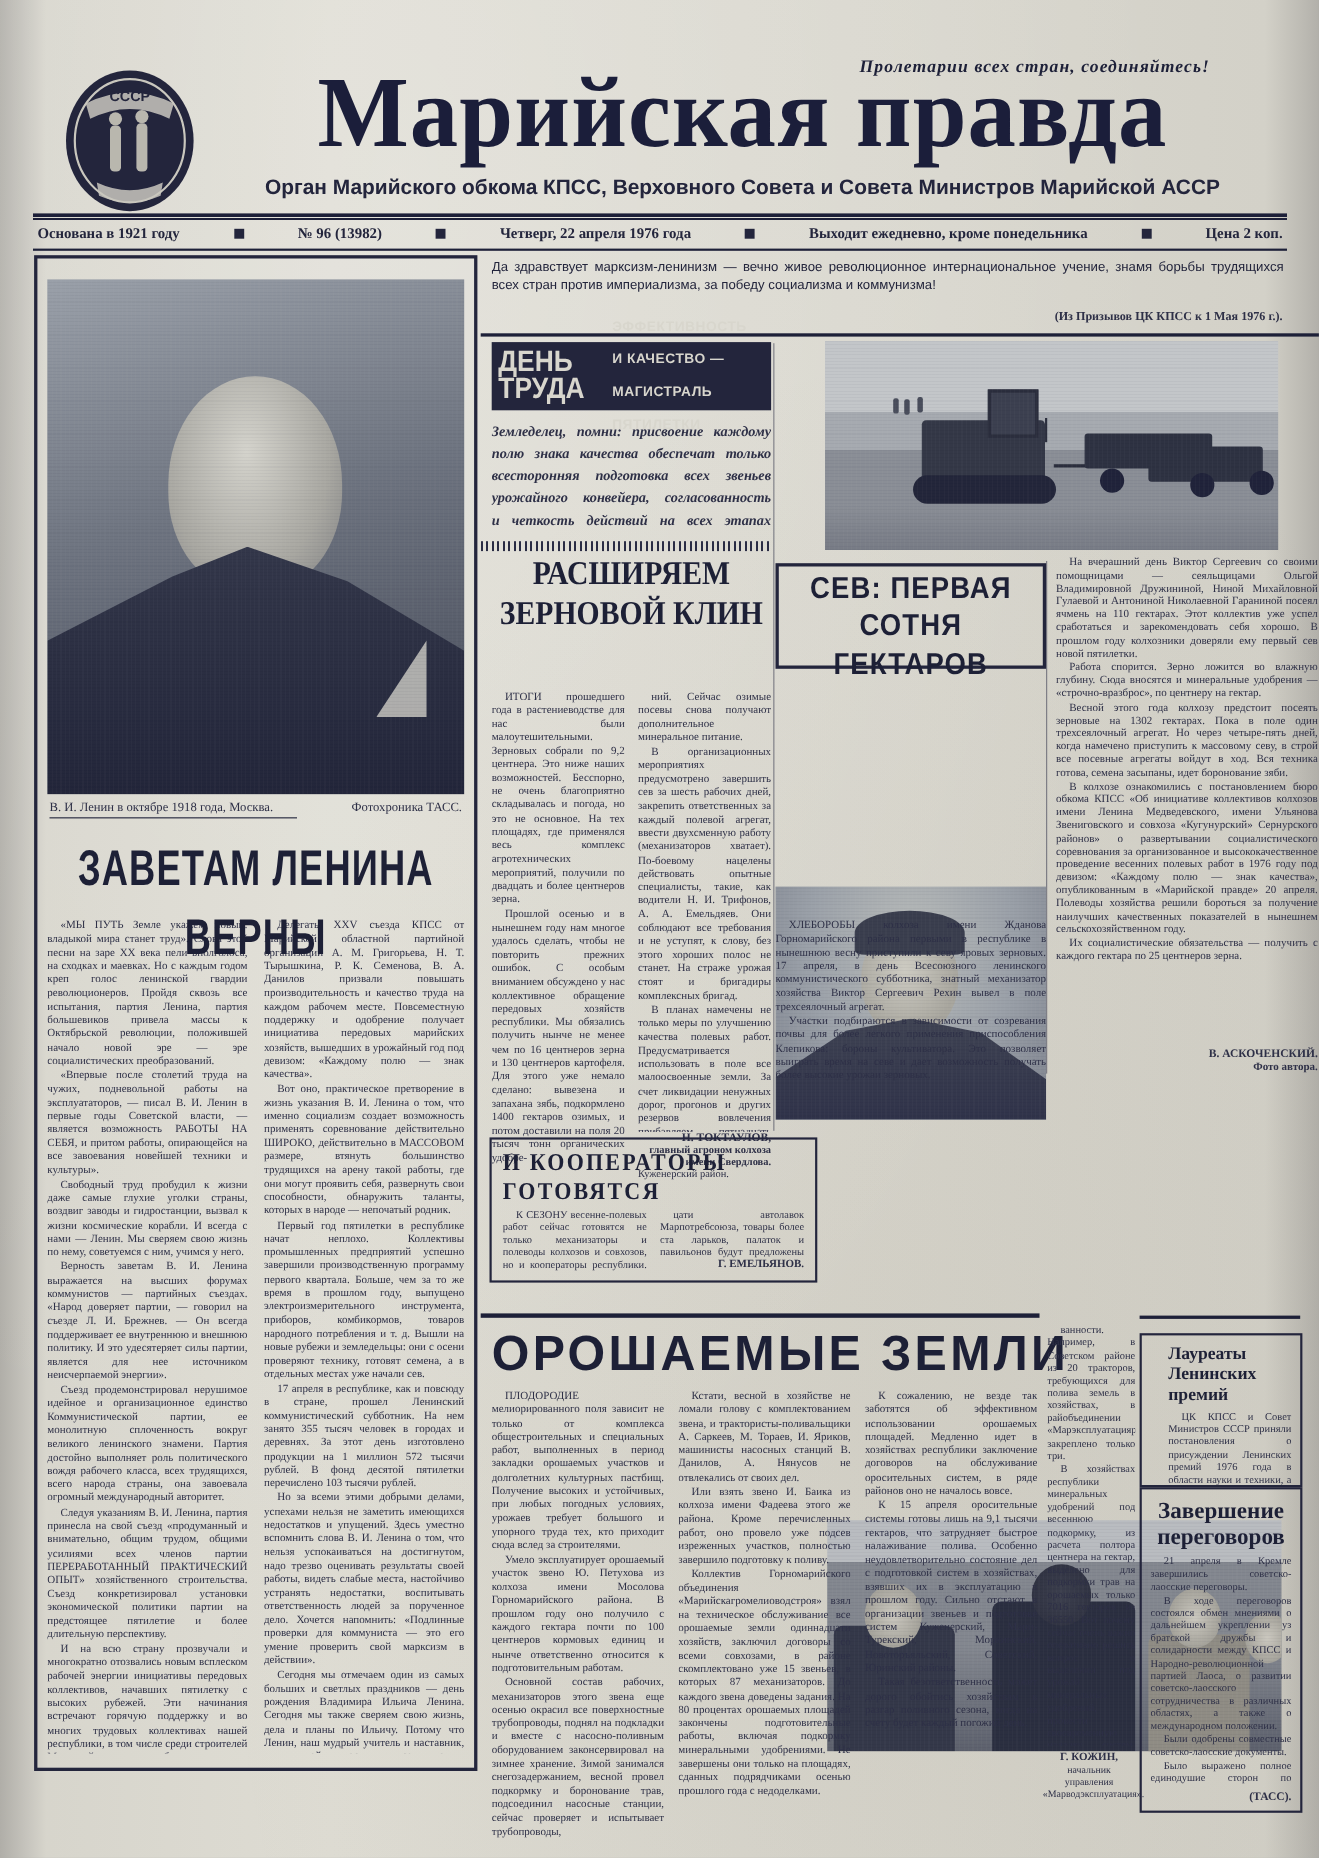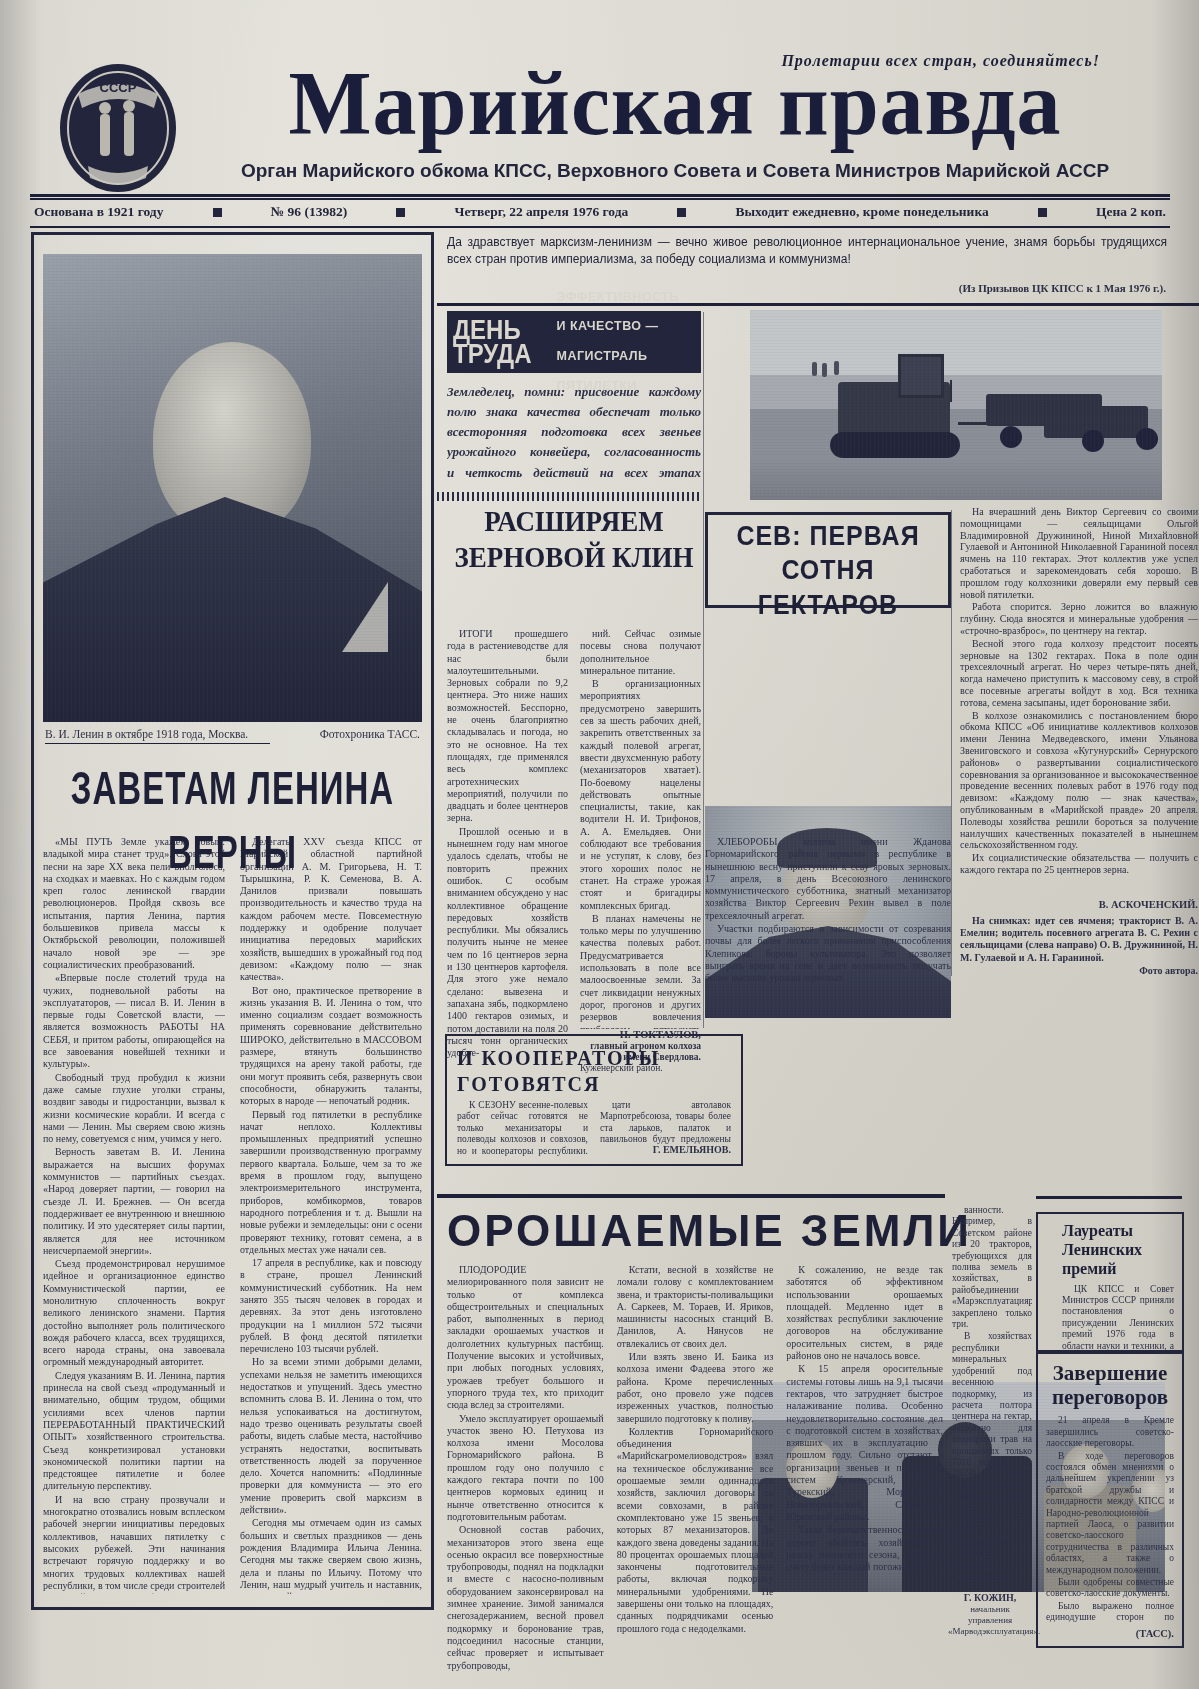--- a/index.html
+++ b/index.html
@@ -266,23 +266,20 @@
 
   <div class="abs flexcol" style="left:960px;top:506px;width:238px;height:470px;">
     <div class="txt fill" style="line-height:11.8px;">
         <p class="para">На вчерашний день Виктор Сергеевич со своими помощницами — сеяльщицами Ольгой Владимировной Дружининой, Ниной Михайловной Гулаевой и Антониной Николаевной Гараниной посеял ячмень на 110 гектарах. Этот коллектив уже успел сработаться и зарекомендовать себя хорошо. В прошлом году колхозники доверяли ему первый сев новой пятилетки.</p>
         <p class="para">Работа спорится. Зерно ложится во влажную глубину. Сюда вносятся и минеральные удобрения — «строчно-вразброс», по центнеру на гектар.</p>
         <p class="para">Весной этого года колхозу предстоит посеять зерновые на 1302 гектарах. Пока в поле один трехсеялочный агрегат. Но через четыре-пять дней, когда намечено приступить к массовому севу, в строй все посевные агрегаты войдут в ход. Вся техника готова, семена засыпаны, идет боронование зяби.</p>
         <p class="para">В колхозе ознакомились с постановлением бюро обкома КПСС «Об инициативе коллективов колхозов имени Ленина Медведевского, имени Ульянова Звениговского и совхоза «Кугунурский» Сернурского районов» о развертывании социалистического соревнования за организованное и высококачественное проведение весенних полевых работ в 1976 году под девизом: «Каждому полю — знак качества», опубликованным в «Марийской правде» 20 апреля. Полеводы хозяйства решили бороться за получение наилучших качественных показателей в нынешнем сельскохозяйственном году.</p>
         <p class="para">Их социалистические обязательства — получить с каждого гектара по 25 центнеров зерна.</p>
       </div>
     <div class="byline">В. АСКОЧЕНСКИЙ.</div>
-    <div class="txt caption-bold" style="margin-top:4px;">
-        <p class="para">На снимках: идет сев ячменя; тракторист В. А. Емелин; водитель посевного агрегата В. С. Рехин с сеяльщицами (слева направо) О. В. Дружининой, Н. М. Гулаевой и А. Н. Гараниной.</p>
-      </div>
     <div class="photo-credit">Фото автора.</div>
   </div>
 
   <div class="abs photo ph-group" style="left:752px;top:980px;width:413px;height:210px;">
     <div class="g-body" style="left:6px;top:96px;width:110px;height:114px;"></div>
     <div class="g-head" style="left:34px;top:58px;width:52px;height:58px;"></div>
     <div class="g-body" style="left:150px;top:74px;width:130px;height:136px;background:#2b2f40;"></div>
     <div class="g-head" style="left:186px;top:40px;width:54px;height:56px;background:radial-gradient(#3c3f4e,#2c2f3e);"></div>
     <div class="g-body" style="left:292px;top:104px;width:92px;height:106px;background:#8f8c84;"></div>
     <div class="g-head" style="left:310px;top:62px;width:48px;height:54px;"></div>

